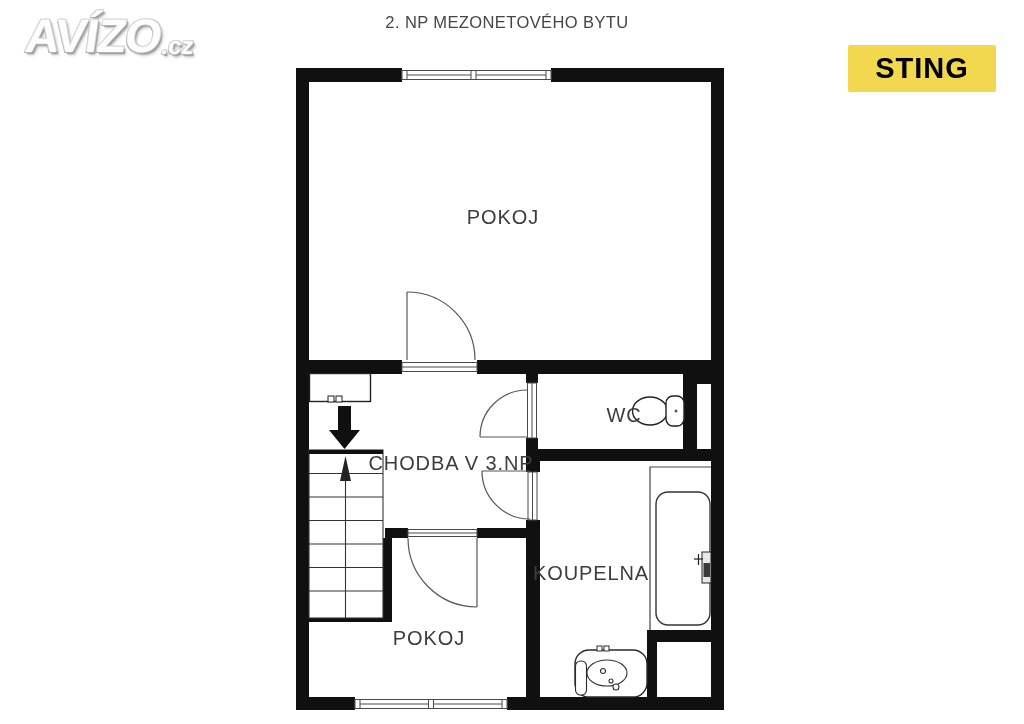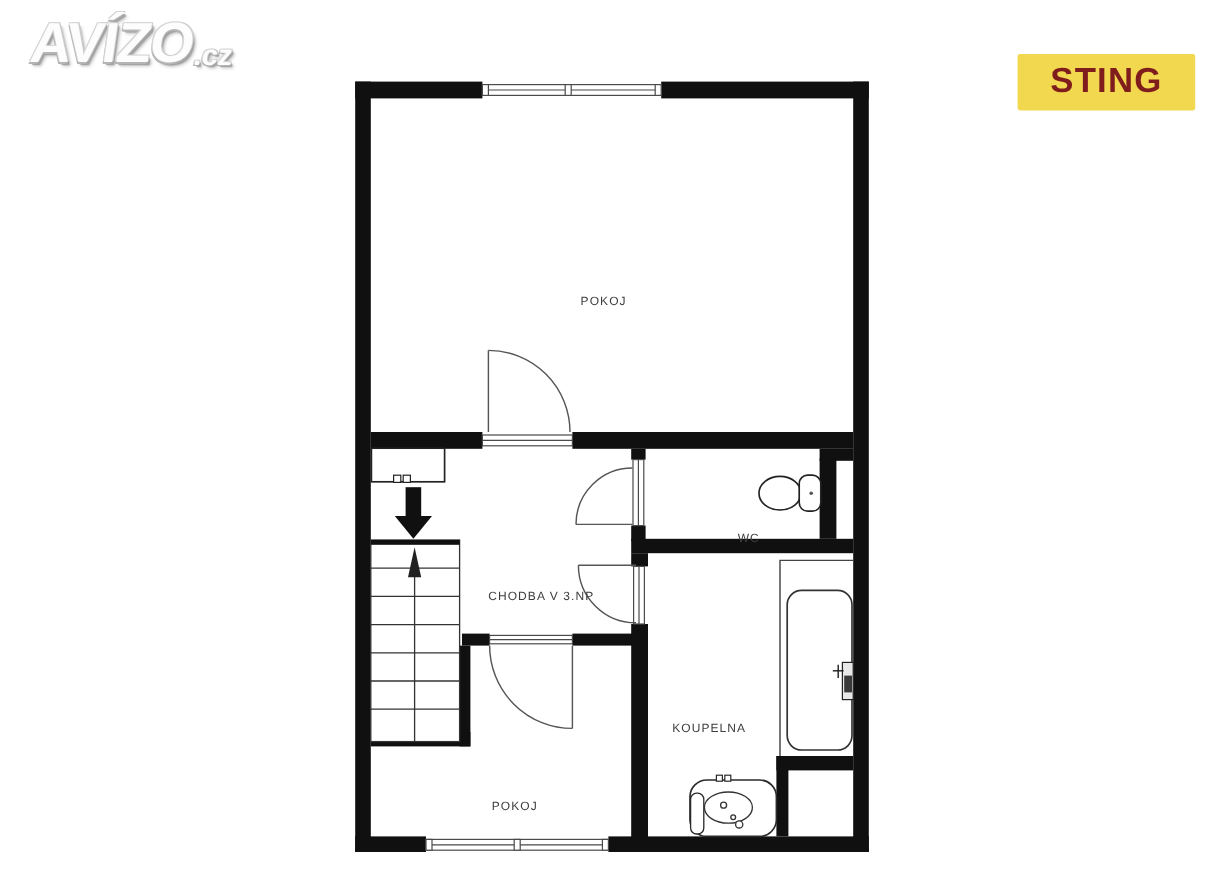--- a/index.html
+++ b/index.html
@@ -21,39 +21,40 @@
   .logo .main{font-size:47px;font-weight:bold;letter-spacing:-1px;}
   .logo .suffix{font-size:24px;font-weight:bold;position:relative;top:2px;margin-left:2px;}
   
   .plan-title{
     position:absolute;left:507px;top:13px;transform:translateX(-50%);
     font-size:16.5px;color:#454545;letter-spacing:0.4px;white-space:nowrap;
   }
   
   .sting{
     position:absolute;left:848px;top:45px;width:148px;height:47px;
-    background:#F1D84E;color:#7f1d1d;display:flex;align-items:center;justify-content:center;
+    background:#F1D84E;color:#000000;display:flex;align-items:center;justify-content:center;
     font-size:29px;font-weight:bold;letter-spacing:1px;border-radius:2px;
   }
   
   svg.plan{position:absolute;left:0;top:0;}
   .room-label{
     position:absolute;transform:translateX(-50%);
-    font-size:10px;color:#3D3D3D;letter-spacing:0.9px;white-space:nowrap;margin-top:40px;
+    font-size:20px;color:#3D3D3D;letter-spacing:0.9px;white-space:nowrap;
   }
 </style>
 </head>
 <body>
 
 <div class="stage">
 
   <div class="logo">
     <span class="main">AVÍZO</span><span class="suffix">.cz</span>
   </div>
 
+  <div class="plan-title">2. NP MEZONETOVÉHO BYTU</div>
 
   <div class="sting">STING</div>
 
   <svg class="plan" width="1024" height="724" viewBox="0 0 1024 724">
 
     <g fill="#101010">
       <rect x="296" y="68" width="106" height="14"></rect>
       <rect x="551" y="68" width="173" height="14"></rect>
       <rect x="296" y="68" width="13" height="642"></rect>
       <rect x="711" y="68" width="13" height="642"></rect>

